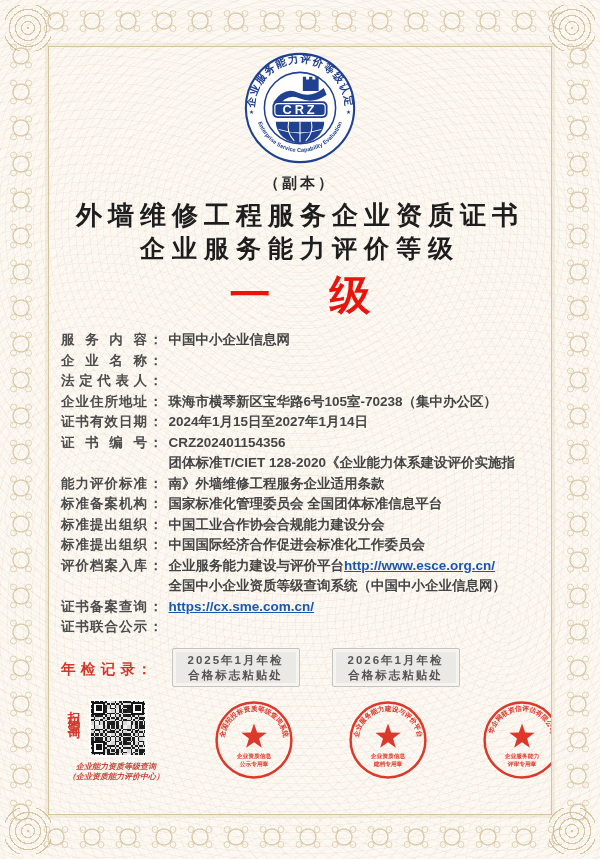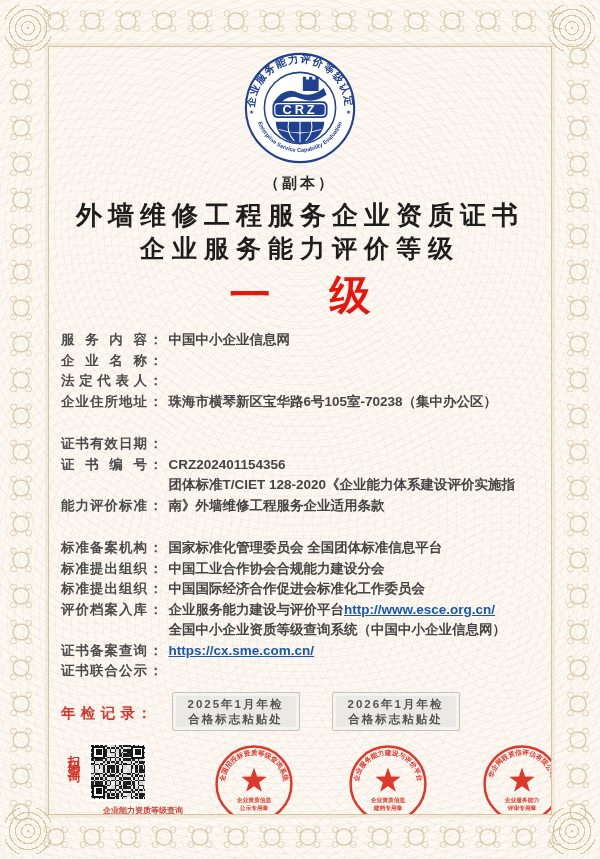--- a/index.html
+++ b/index.html
@@ -33,21 +33,21 @@
   
   .logo-wrap{width:114px;margin:4px auto 0;}
   .copy-label{text-align:center;margin-top:5px;font-size:15px;letter-spacing:3px;color:#2a2a2a;font-weight:600;}
   .title1{text-align:center;margin-top:6px;font-size:26px;font-weight:bold;letter-spacing:6px;color:#1d1d1d;line-height:32px;}
   .title2{text-align:center;margin-top:2px;font-size:25px;font-weight:bold;letter-spacing:7px;color:#1d1d1d;line-height:31px;}
   .grade{text-align:center;margin-top:8px;font-size:41px;font-weight:bold;letter-spacing:.22em;padding-left:.22em;line-height:46px;}
 
   
   .fields{margin-top:12px;font-size:13.5px;color:#474747;font-weight:600;}
   .frow{display:flex;align-items:flex-end;line-height:20.5px;}
-  .frow.gap{margin-top:22px;}
+  .frow.gap{margin-top:0;}
   .flabel{flex:0 0 auto;display:flex;white-space:nowrap;color:#4c4c4c;}
   .ltext{display:inline-block;width:86px;text-align:justify;text-align-last:justify;}
   .colon{display:inline-block;margin:0 6px 0 2px;}
   .fvalue{flex:1;color:#454545;}
   .flink{color:#1a57ad;font-weight:600;text-decoration:underline;word-break:break-all;}
   a.block-link{display:block;}
 
   
   .annual{display:flex;align-items:center;margin-top:10px;}
   .ai-label{display:flex;white-space:nowrap;color:#d8352a;font-weight:bold;font-size:14.5px;margin-top:4px;}
@@ -65,22 +65,22 @@
     color:#d8352a;font-weight:bold;font-size:12.5px;letter-spacing:5px;line-height:14px;}
   .qr{position:absolute;left:28px;top:0;width:58px;height:58px;background:#fff;padding:2px;box-sizing:border-box;}
   .qr-inner{position:relative;width:54px;height:54px;overflow:hidden;
     background:repeating-conic-gradient(#141414 0% 25%, #fff 0% 50%) 0 0/8px 8px;}
   .qr-inner::before{content:"";position:absolute;inset:0;
     background:repeating-conic-gradient(#141414 0% 25%, #fff 0% 50%) 3px 2px/11px 11px;
     mix-blend-mode:exclusion;opacity:.9;}
   .fp{position:absolute;width:13px;height:13px;border:2.5px solid #141414;background:#fff;box-sizing:border-box;}
   .fp::after{content:"";position:absolute;inset:1.5px;background:#141414;}
   .fp-tl{left:1px;top:1px;} .fp-tr{right:1px;top:1px;} .fp-bl{left:1px;bottom:1px;}
-  .qr-caption{position:absolute;left:-12px;top:63px;width:134px;text-align:right;color:#c8473c;
-    font-size:8px;line-height:10.5px;font-weight:600;}
+  .qr-caption{position:absolute;left:-12px;top:63px;width:134px;text-align:center;color:#c8473c;
+    font-size:8px;line-height:10.5px;font-weight:600;font-style:italic;}
 
   .seals{flex:1;display:flex;justify-content:space-between;padding:0 2px 0 8px;}
   .seal-col{width:134px;text-align:center;}
 
   svg text{font-family:"Liberation Sans","DejaVu Sans",sans-serif;}
 </style>
 </head>
 <body>
 
 <div class="page">
@@ -167,20 +167,21 @@
             <span class="colon">：</span>
           </span>
         <span class="fvalue">珠海市横琴新区宝华路6号105室-70238（集中办公区）</span>
       </div>
 
       <div class="frow gap">
         <span class="flabel">
             <span class="ltext">证书有效日期</span>
             <span class="colon">：</span>
           </span>
+        <span class="fvalue">2024年1月15日至2027年1月14日</span>
       </div>
       <div class="frow">
         <span class="flabel">
             <span class="ltext">证书编号</span>
             <span class="colon">：</span>
           </span>
         <span class="fvalue">CRZ202401154356</span>
       </div>
       <div class="frow">
         <span class="flabel">

